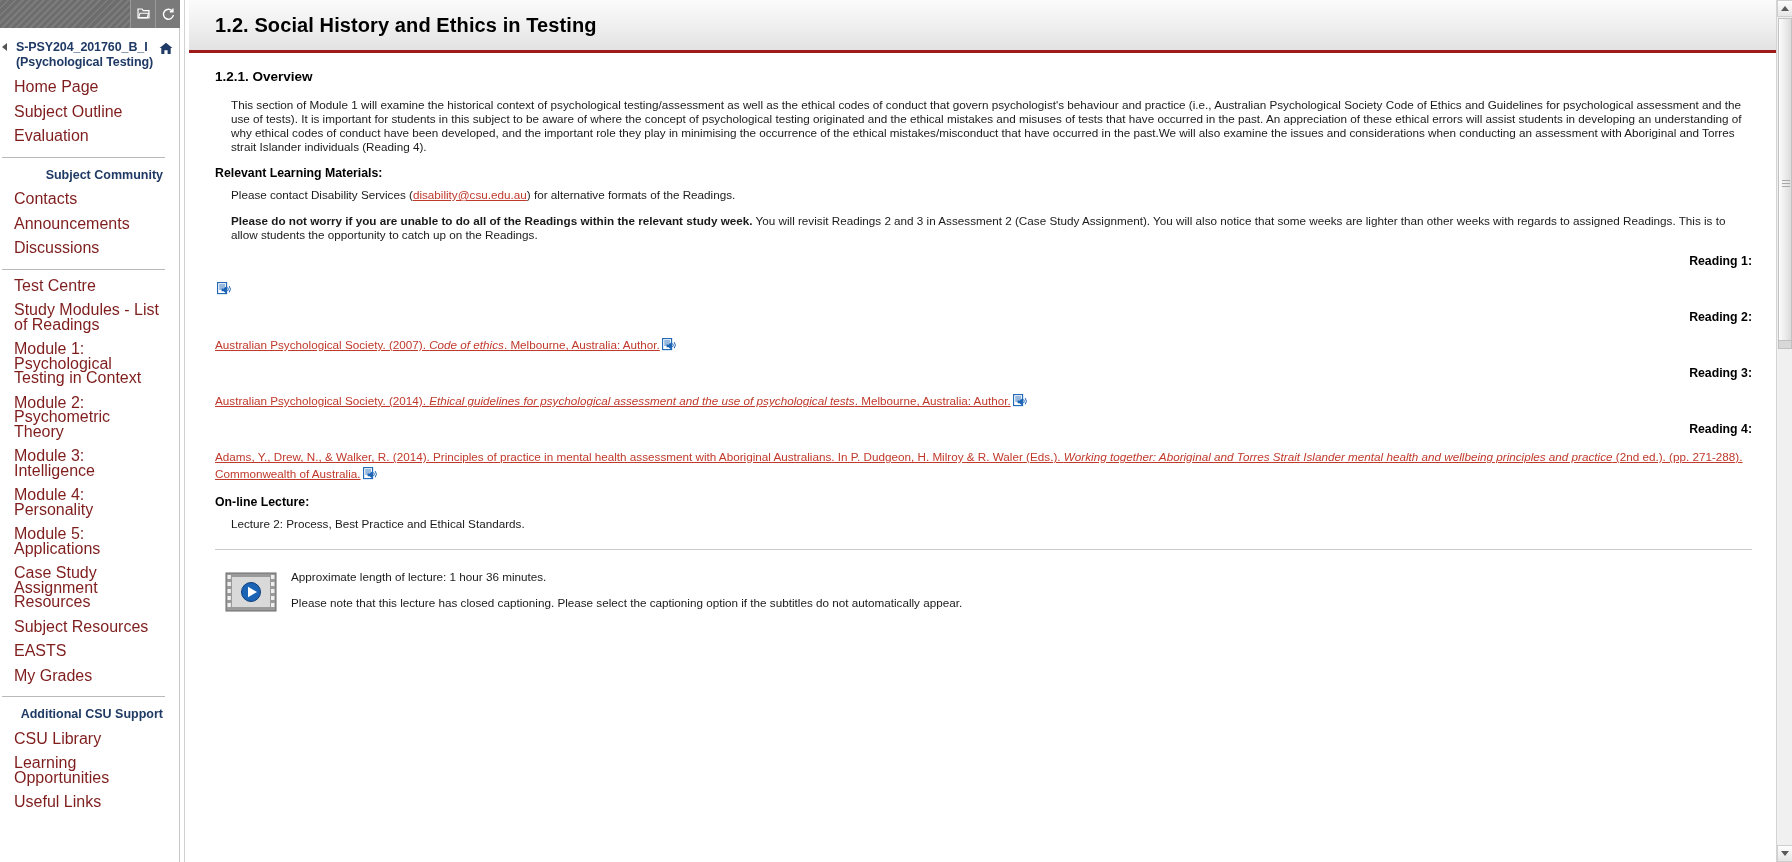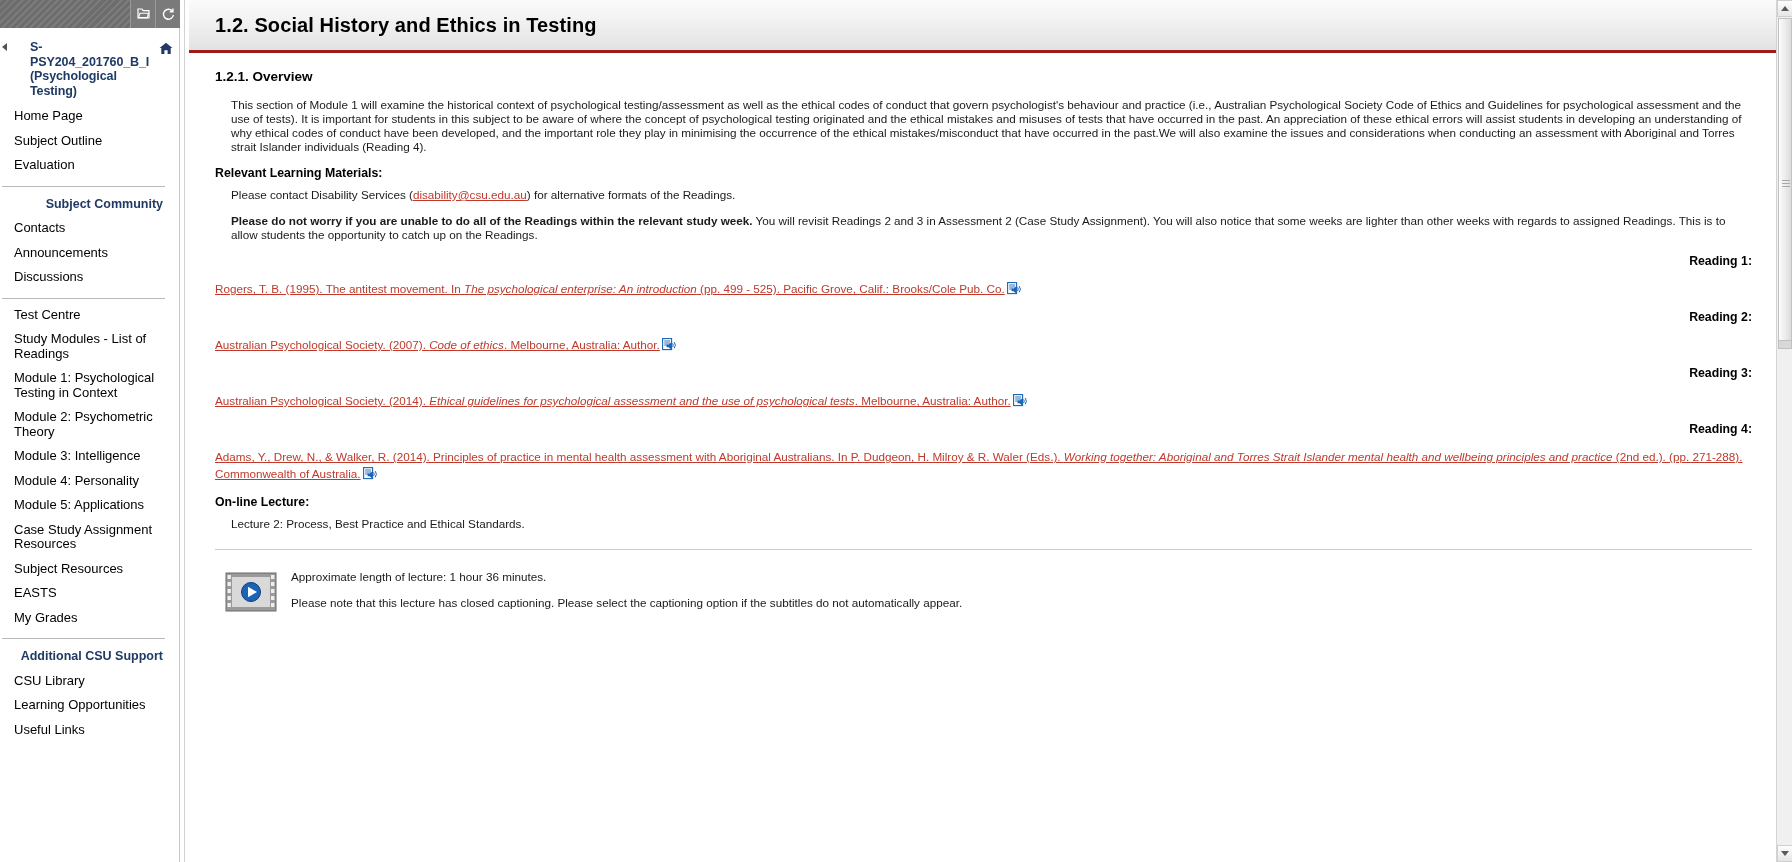--- a/index.html
+++ b/index.html
@@ -43,21 +43,21 @@
     width: 180px;
     height: 834px;
     background: #ffffff;
     border-right: 1px solid #c8c8c8;
     padding: 10px 0 0 0;
     overflow: hidden;
   }
 
   .course-title-row {
     position: relative;
-    padding: 2px 22px 6px 30px;
+    padding: 2px 22px 6px 16px;
   }
   .course-title {
     color: #1f3a64;
     font-weight: bold;
     font-size: 12.5px;
     line-height: 14.5px;
     letter-spacing: -0.1px;
   }
   .collapse-arrow {
     position: absolute; left: 2px; top: 5px;
@@ -67,22 +67,22 @@
     border-right: 5px solid #555;
     cursor: pointer;
   }
   .home-icon {
     position: absolute; right: 6px; top: 3px;
     cursor: pointer;
   }
 
   .nav-link {
     display: block;
-    color: #000000;
-    font-size: 13px;
+    color: #7f1d1d;
+    font-size: 16px;
     line-height: 14.5px;
     padding: 5px 16px 5px 14px;
     text-decoration: none;
     cursor: pointer;
   }
 
   .nav-heading {
     display: block;
     color: #1f3a64;
     font-weight: bold;
@@ -345,21 +345,21 @@
         <p class="body-text">
           <span>Please contact Disability Services (</span><a class="inline-link">disability@csu.edu.au</a><span>) for alternative formats of the Readings.</span>
         </p>
 
         <p class="body-text">
           <b>Please do not worry if you are unable to do all of the Readings within the relevant study week.</b><span> You will revisit Readings 2 and 3 in Assessment 2 (Case Study Assignment). You will also notice that some weeks are lighter than other weeks with regards to assigned Readings. This is to allow students the opportunity to catch up on the Readings.</span>
         </p>
 
         <div id="readings-list">
             <div class="reading-label">Reading 1:</div>
-            <p class="citation"><a><span>Rogers, T. B. (1995). The antitest movement. In </span><em>The psychological enterprise: An introduction</em><span> (pp. 499 - 525). Pacific Grove, Calif.: Brooks/Cole Pub. Co.</span></a><span class="spk-icon"><svg width="15" height="14" viewBox="0 0 15 14" aria-hidden="true">
+            <p class="citation"><span class="spk-icon"><svg width="15" height="14" viewBox="0 0 15 14" aria-hidden="true">
                   <rect x="0.6" y="0.6" width="9" height="11" fill="#ffffff" stroke="#1a63b5" stroke-width="1.1"></rect>
                   <g stroke="#1a63b5" stroke-width="0.9">
                     <path d="M2.2 3h6"></path>
                     <path d="M2.2 5h6"></path>
                     <path d="M2.2 7h4"></path>
                   </g>
                   <path d="M4.6 6.6h2l2.6-2.2v7l-2.6-2.2h-2z" fill="#1a63b5"></path>
                   <path d="M10.6 5.4a3 3 0 0 1 0 3.6" fill="none" stroke="#1a63b5" stroke-width="1"></path>
                   <path d="M12.2 4.1a5 5 0 0 1 0 6.2" fill="none" stroke="#1a63b5" stroke-width="1"></path>
                 </svg></span></p>

